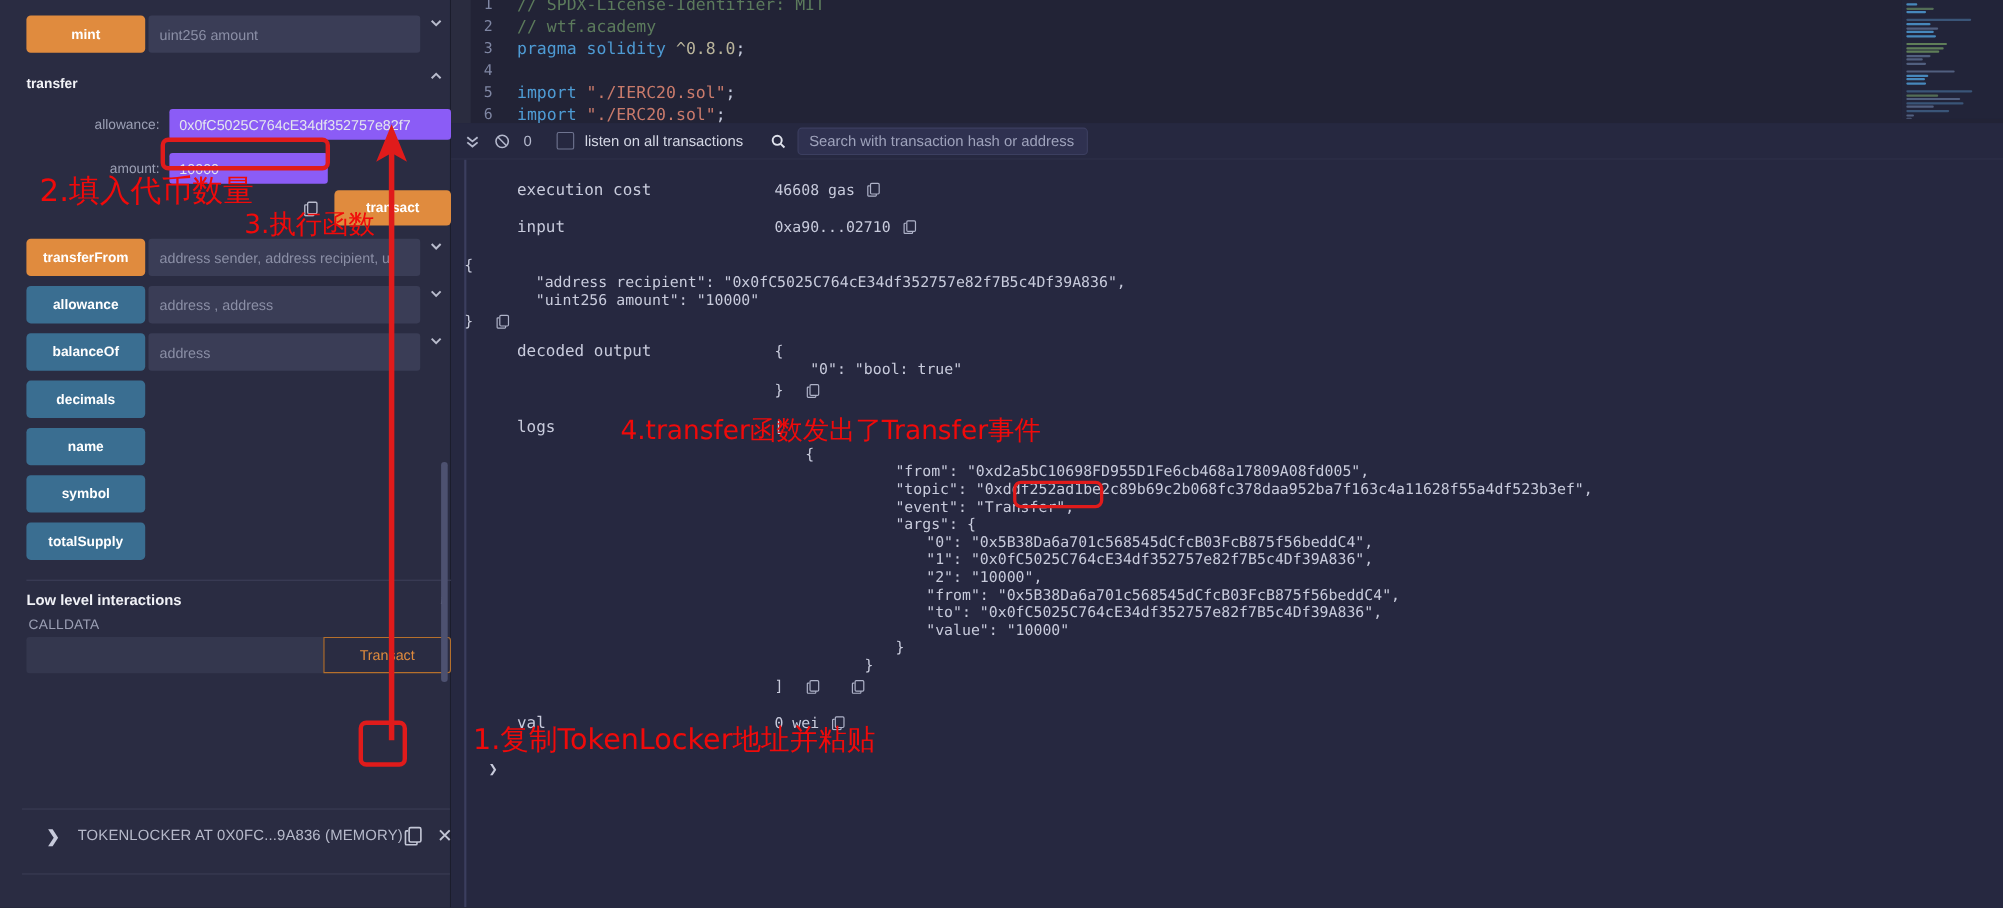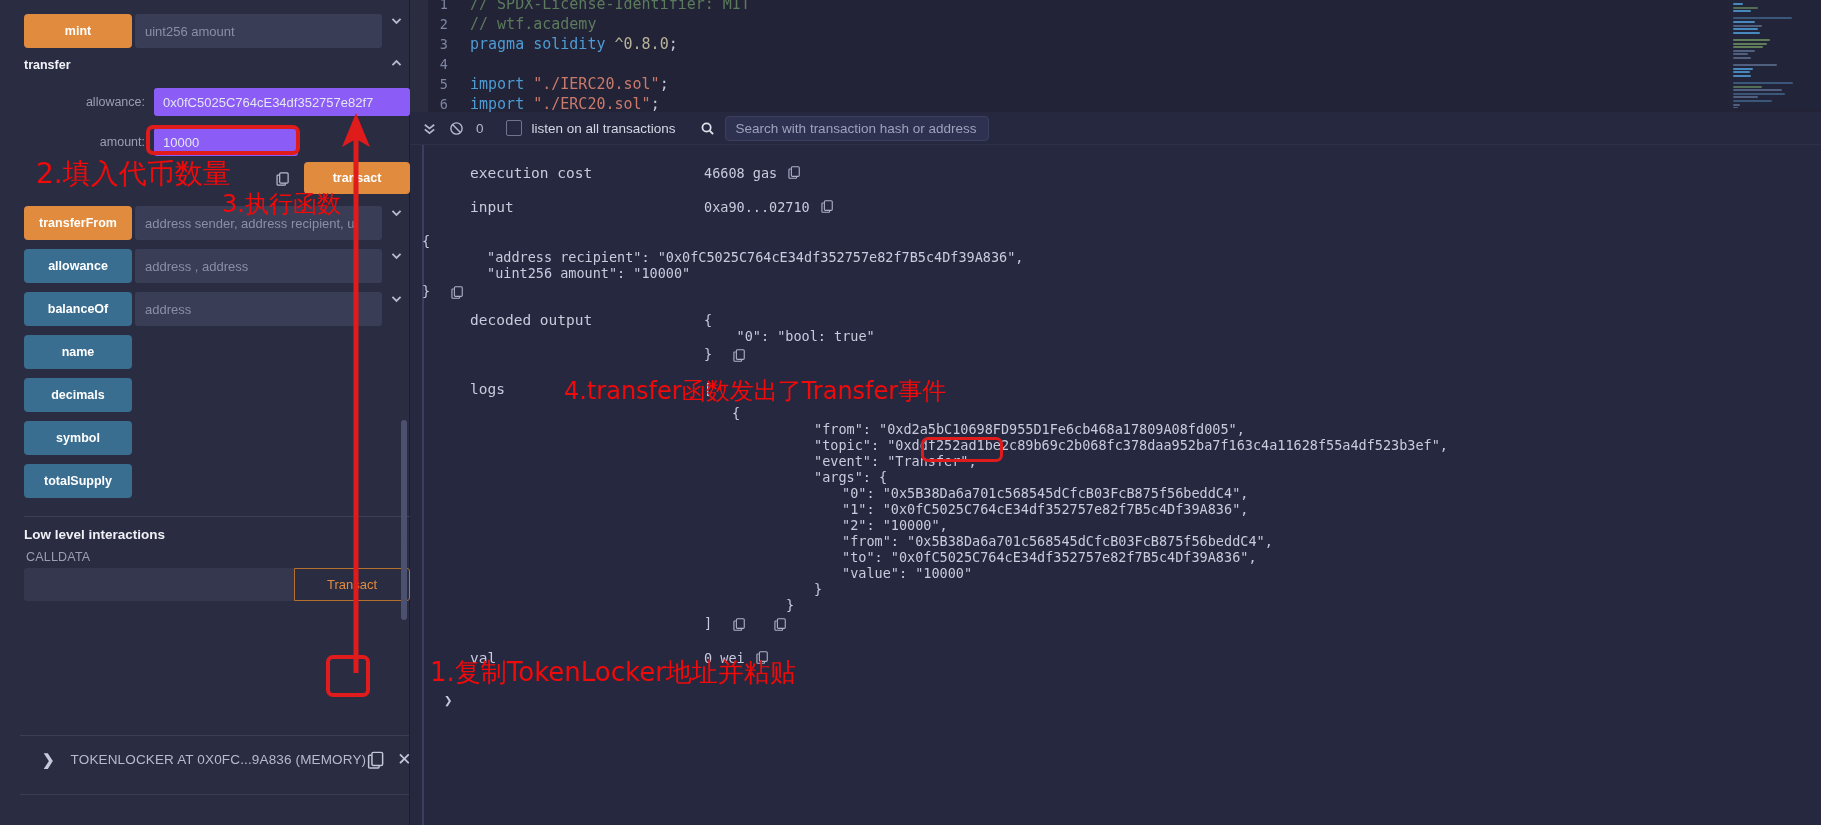--- a/index.html
+++ b/index.html
@@ -41,21 +41,21 @@
     min-width: 0;
   }
   .fn-input::placeholder { color: #8b8fa6; }
   .caret {
     width: 28px; display: flex; align-items: center; justify-content: center;
     color: #b9bccd; font-size: 13px; cursor: pointer; flex: none;
   }
   .caret svg { width: 13px; height: 13px; }
 
   
-  .fn-title { color: #f2f3f7; font-size: 12.5px; font-weight: bold; margin: 5px 0 2px 0; }
+  .fn-title { color: #f2f3f7; font-size: 12.5px; font-weight: bold; margin: 16px 0 2px 0; }
   .arg-row { display: flex; align-items: center; margin-bottom: 6px; }
   .arg-label {
     width: 130px; text-align: right; padding-right: 9px;
     color: #9b9fb4; font-size: 12.5px; white-space: nowrap;
   }
   .arg-input {
     flex: 1; background: #8b5cf6; border: none; border-radius: 3px;
     color: #e4e6ef; font-size: 13px; padding: 0 9px; height: 28px; outline: none;
     font-family: "Liberation Sans", sans-serif; min-width: 0;
   }
@@ -254,25 +254,25 @@
           <button class="fn-btn blue">balanceOf</button>
           <input class="fn-input" placeholder="address" style="">
           <div class="caret">
             <svg viewBox="0 0 16 16" fill="none" stroke="currentColor" stroke-width="2.2">
                 <path d="M3 6l5 5 5-5"></path>
               </svg>
           </div>
         </div>
 
         <div class="fn-row" style="margin-top:9px;">
+          <button class="fn-btn blue">decimals</button>
+        </div>
+
+        <div class="fn-row" style="margin-top:9px;">
           <button class="fn-btn blue">name</button>
-        </div>
-
-        <div class="fn-row" style="margin-top:9px;">
-          <button class="fn-btn blue">decimals</button>
         </div>
 
         <div class="fn-row" style="margin-top:9px;">
           <button class="fn-btn blue">symbol</button>
         </div>
 
         <div class="fn-row" style="margin-top:9px;">
           <button class="fn-btn blue">totalSupply</button>
         </div>
 

